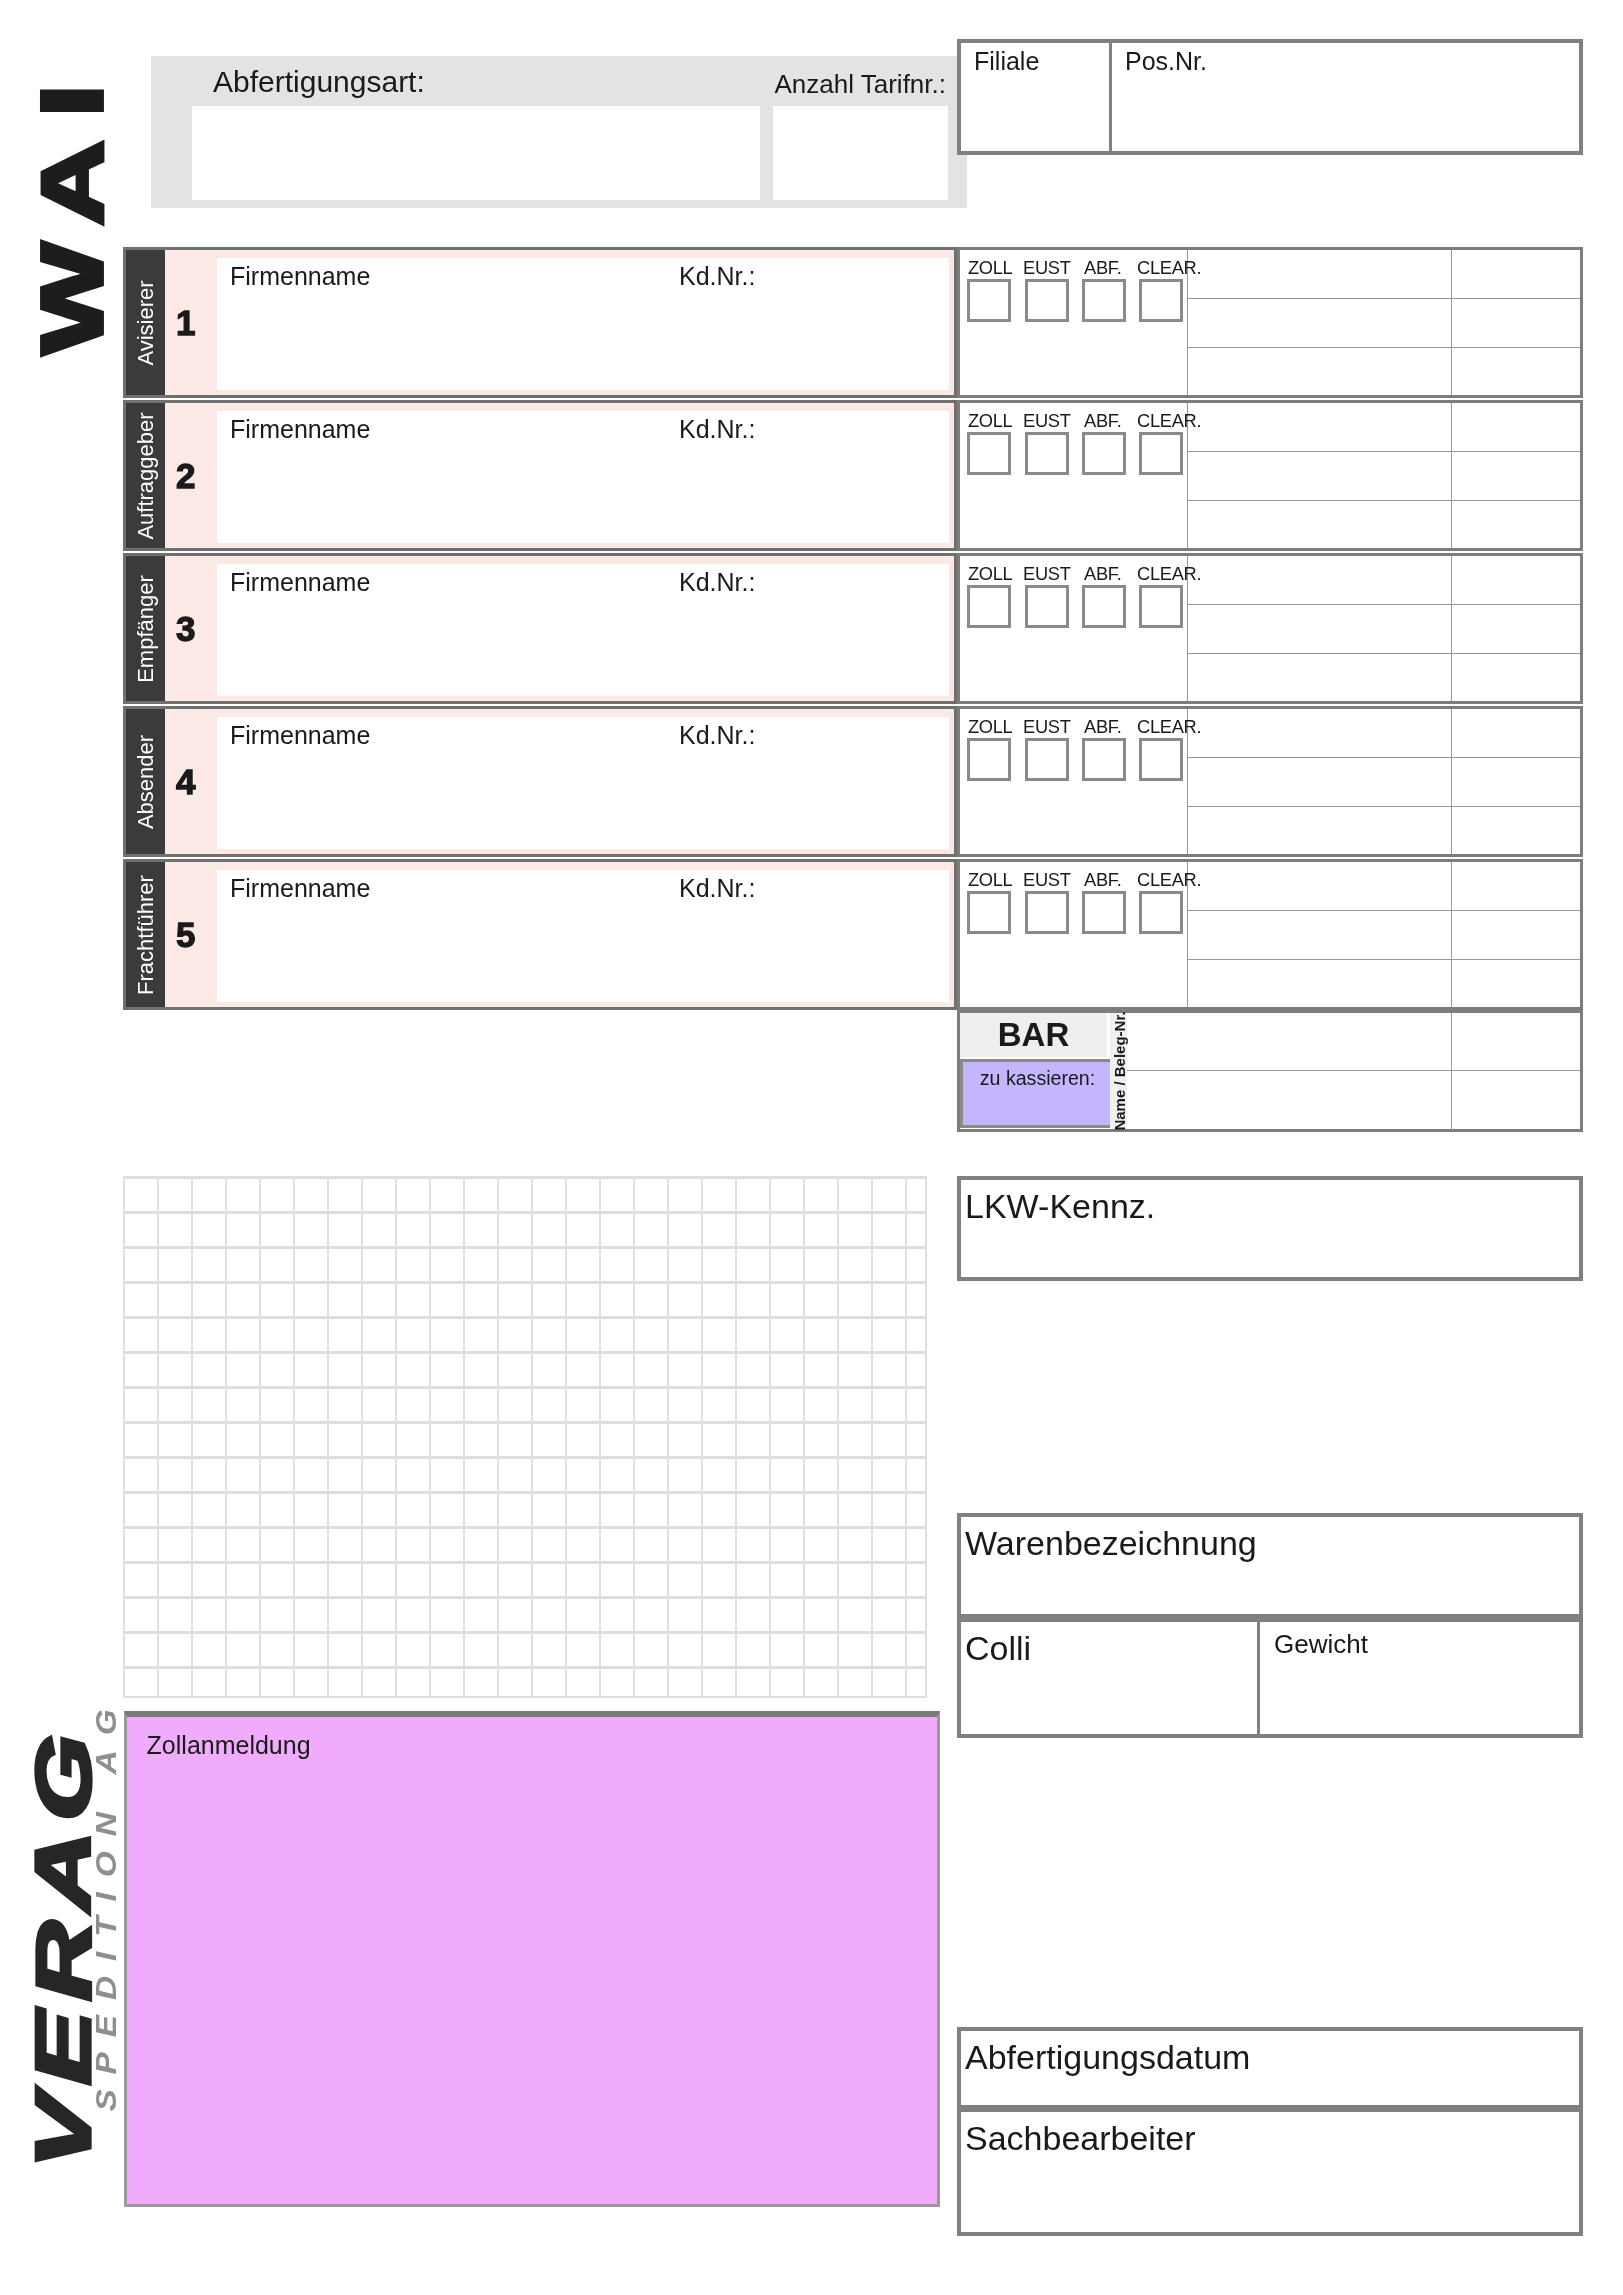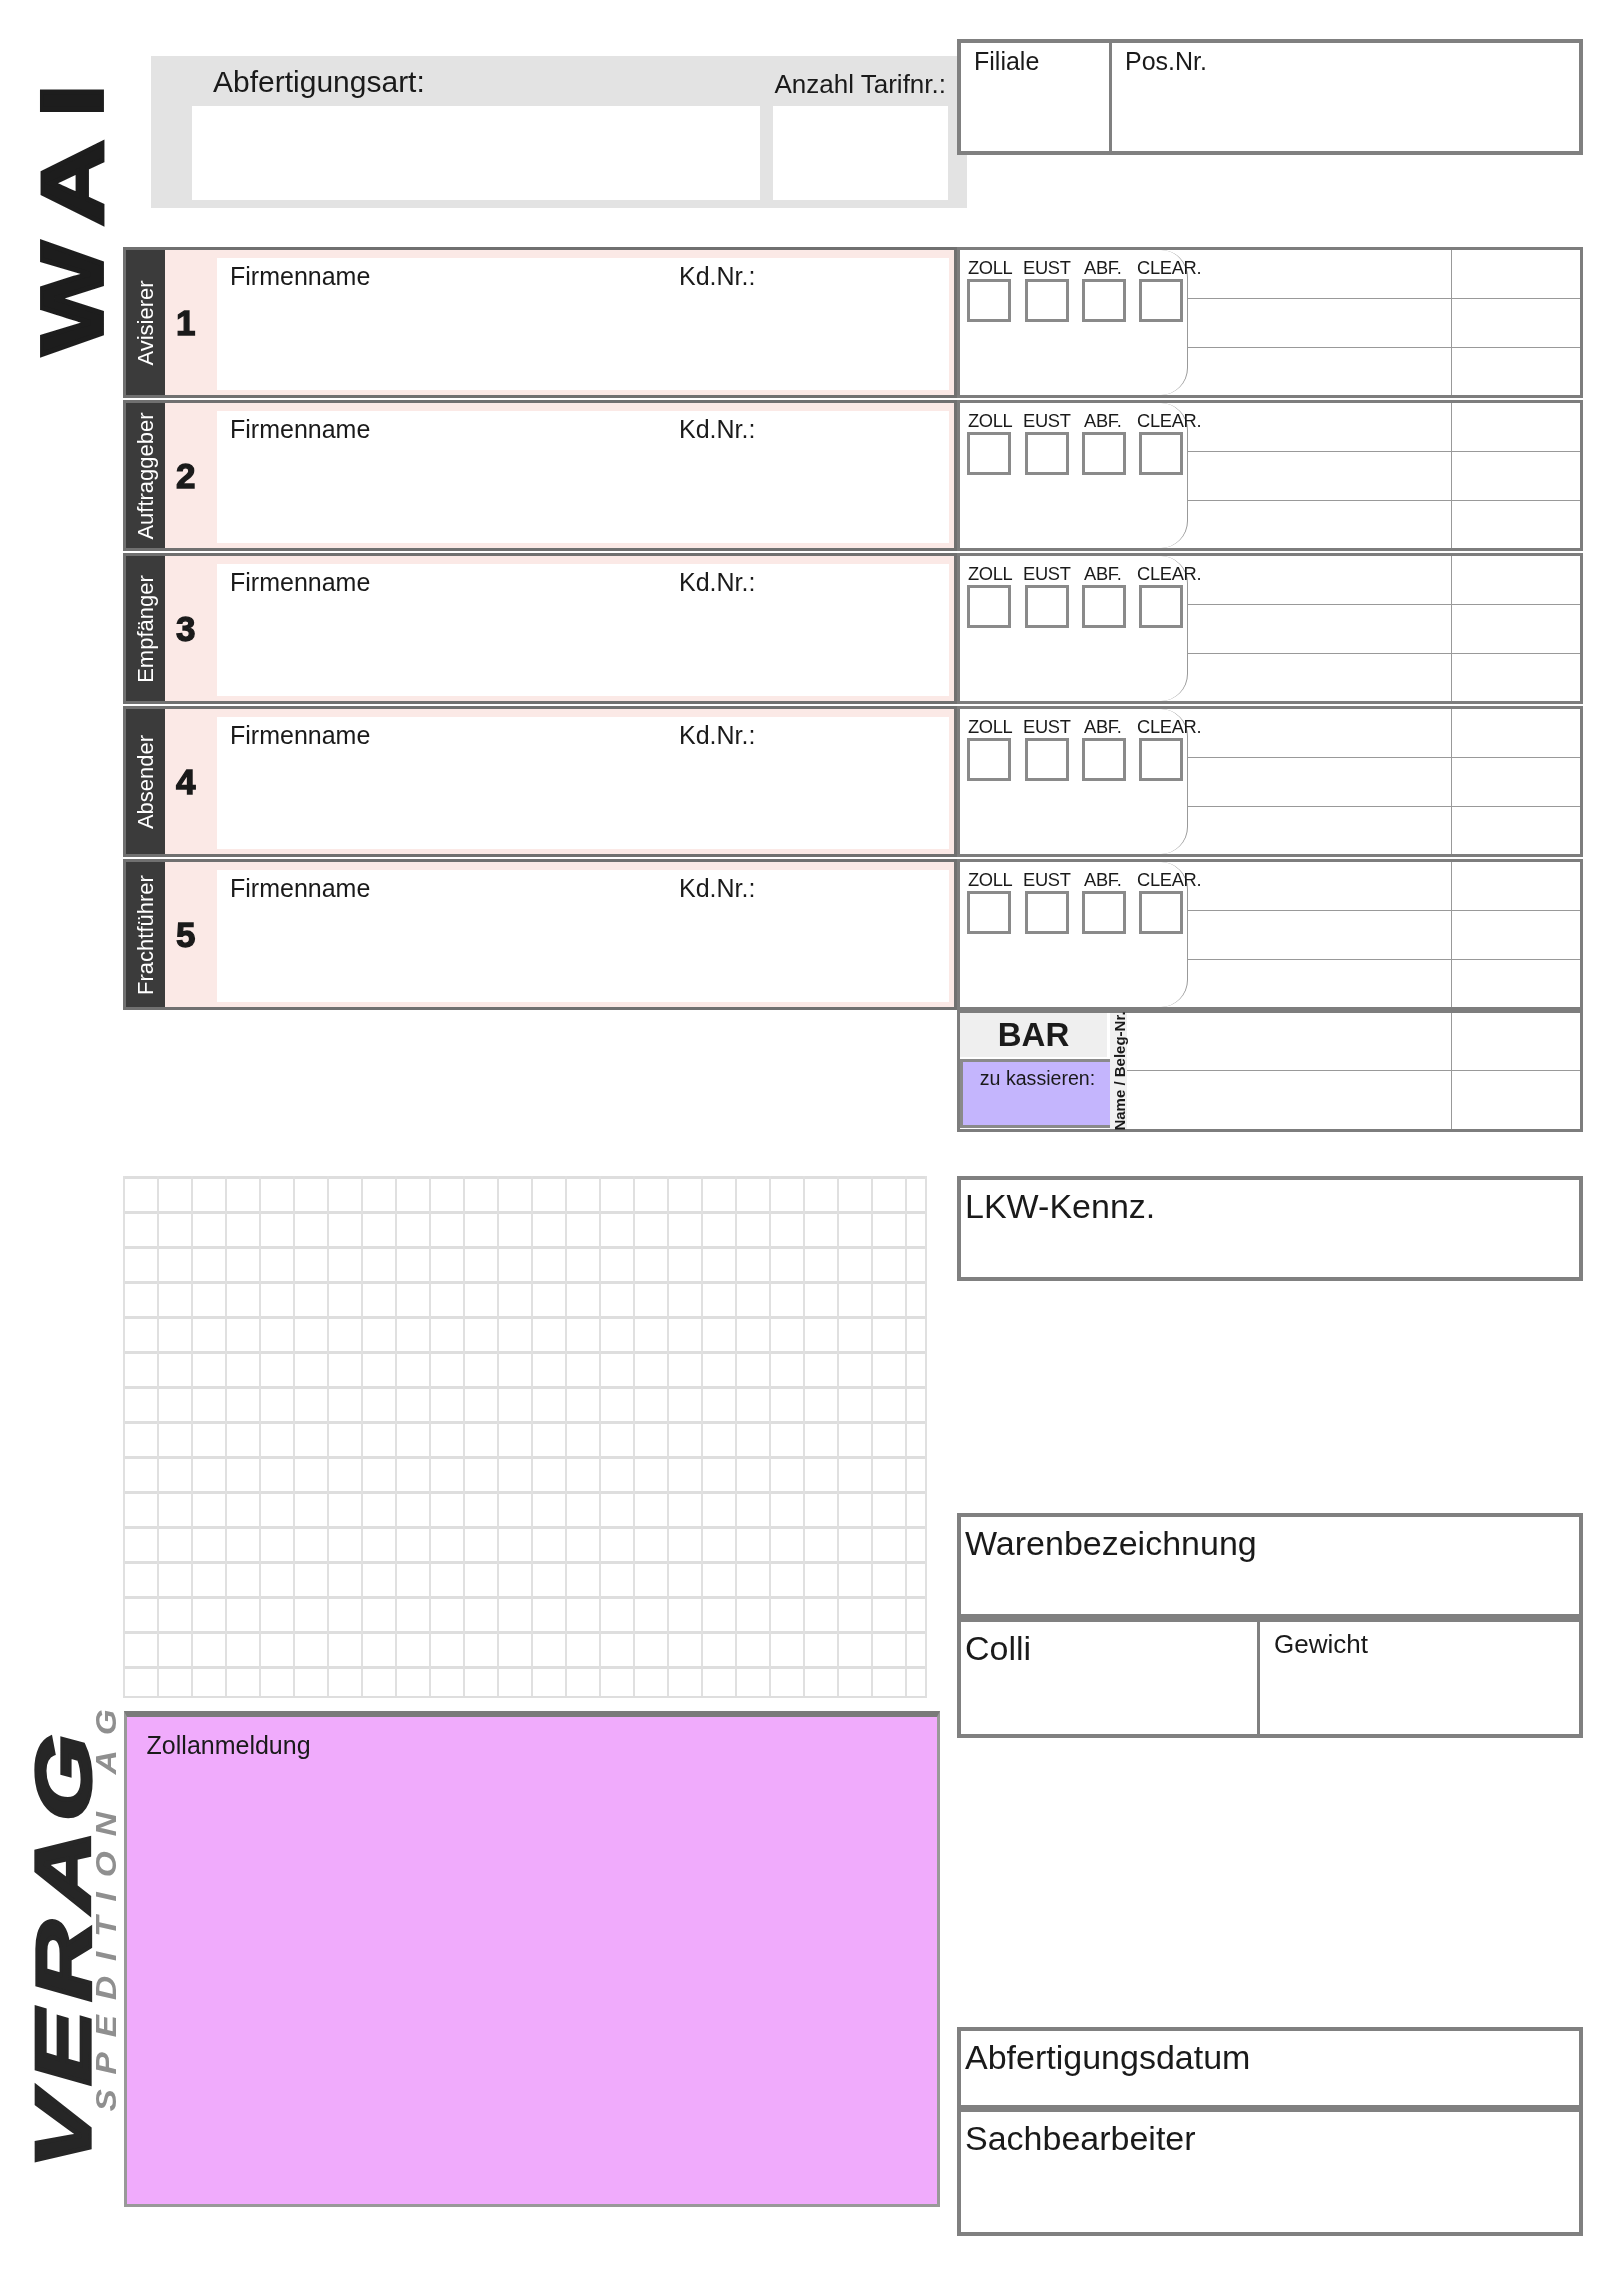--- a/index.html
+++ b/index.html
@@ -27,21 +27,21 @@
   .vdiv{position:absolute;top:0;bottom:0;width:3.3px;background:#808080;}
   
   #abhdr{left:957px;top:182px;width:626px;height:66px;border:3.9px solid #7d7d7d;background:#f1f1f1;}
   #abhdr .title{position:absolute;left:18.3px;top:19.6px;font-size:31px;}
   #abhdr .sub{position:absolute;left:227px;right:0;top:29px;bottom:0;display:flex;}
   #abhdr .sub .cell{box-sizing:border-box;background:#e2e2e2;border:1.3px solid #8a8a8a;
         display:flex;align-items:center;justify-content:center;font-size:26px;}
   #abhdr .sub .c1{width:264px;} #abhdr .sub .c2{flex:1;}
   
   .absec{position:absolute;left:957px;width:626px;height:151px;border:3.9px solid #7d7d7d;background:#fff;box-sizing:border-box;}
-  .absec .cbarea{position:absolute;left:0;top:0;bottom:0;width:227px;border-right:1.3px solid #999;border-radius:27px;}
+  .absec .cbarea{position:absolute;left:0;top:0;bottom:0;width:227px;border-right:1.3px solid #999;}
   .absec .cblbl{position:absolute;top:6.5px;font-size:18.3px;letter-spacing:-0.3px;}
   .absec .cb{position:absolute;top:29px;width:38px;height:37px;border:3.3px solid #8a8a8a;background:#fff;}
   .absec .hline{position:absolute;left:227px;right:0;height:1.3px;background:#999;}
   .absec .vline{position:absolute;top:0;bottom:0;left:491px;width:1.3px;background:#999;}
   .cell-clickable{position:absolute;}
   
   .party{position:absolute;left:123px;width:834px;height:151px;border:3.9px solid #707070;background:#fbe9e6;box-sizing:border-box;}
   .party .tab{position:absolute;left:0;top:0;bottom:0;width:39px;background:#3b3b3b;}
   .party .tab span{position:absolute;left:50%;top:50%;transform:translate(-50%,-50%) rotate(-90deg);
         white-space:nowrap;font-size:22px;color:#fff;}

